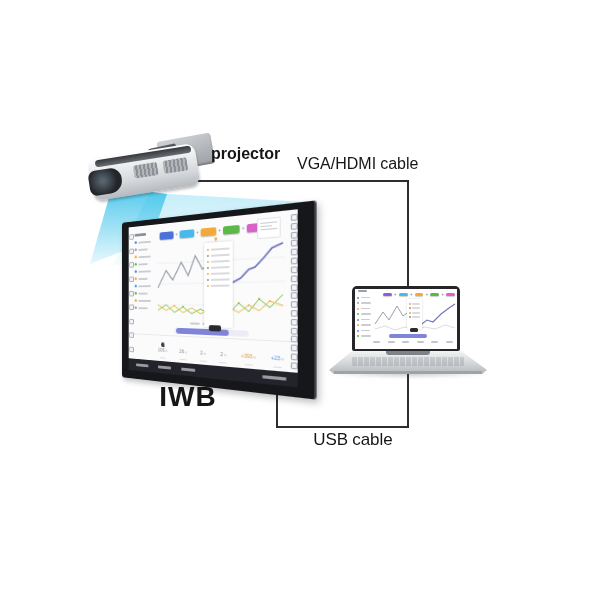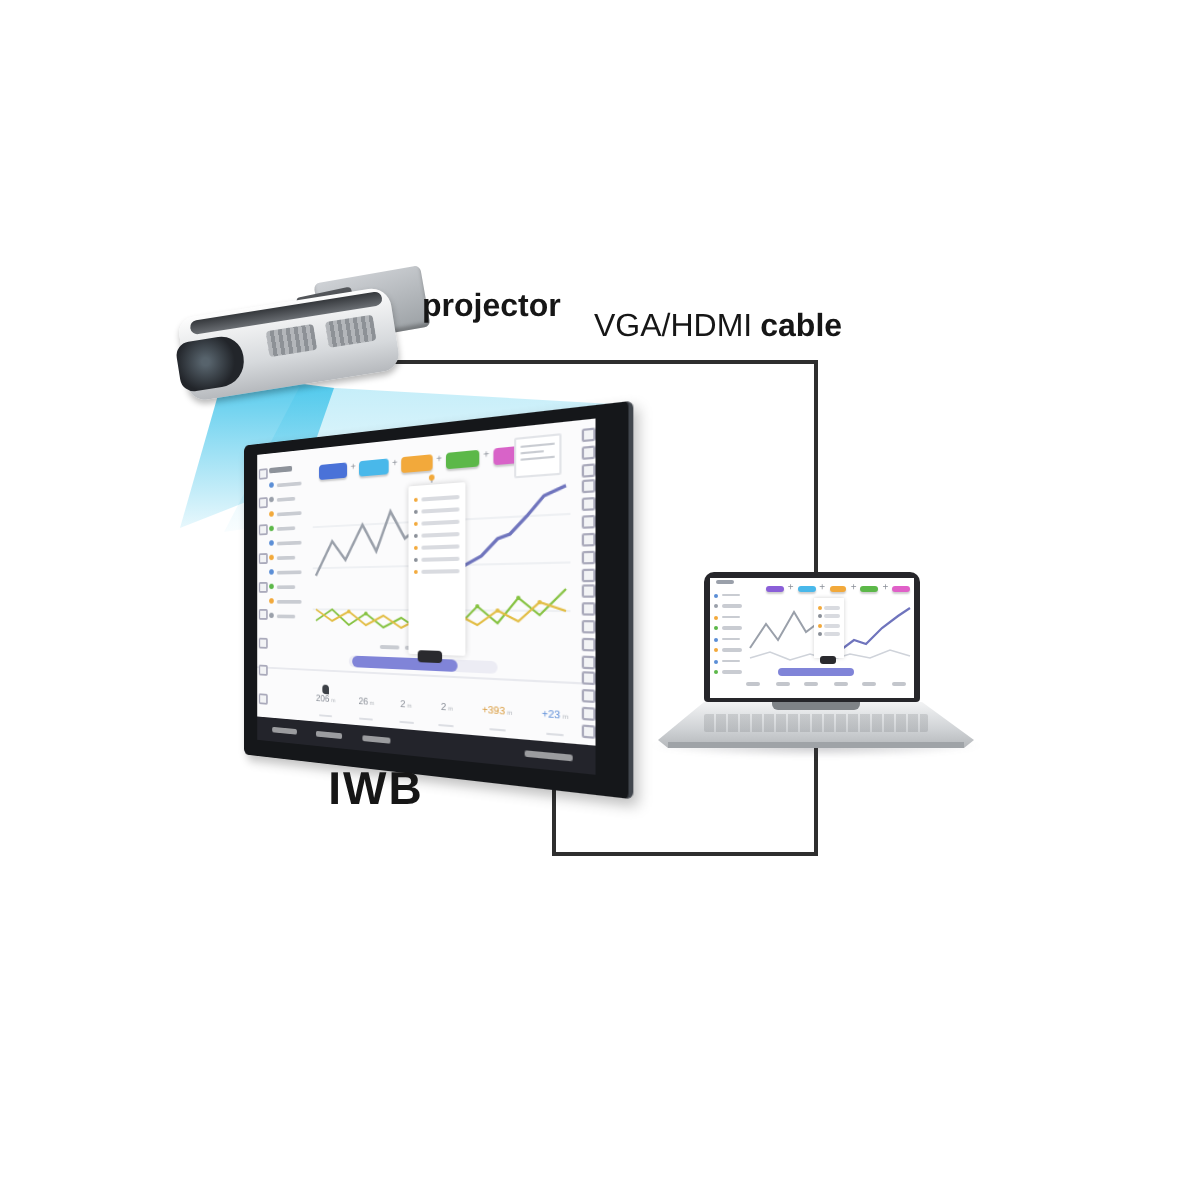--- a/index.html
+++ b/index.html
@@ -7,24 +7,24 @@
           font-family:"Liberation Sans",sans-serif;color:#161616;}
   .abs{position:absolute;}
 
   
   .line{position:absolute;background:#2e2e2e;z-index:2;}
 
   
   .lbl{position:absolute;z-index:9;color:#161616;white-space:nowrap;}
   .lbl-projector{left:211px;top:145px;font-size:16px;font-weight:700;}
   .lbl-vga{left:297px;top:155px;font-size:16px;}
-  .lbl-vga b,.lbl-usb b{font-weight:700;margin-left:4px;margin-top:48px;}
+  .lbl-vga b,.lbl-usb b{font-weight:400;margin-left:4px;margin-top:48px;}
   .lbl-usb{left:288px;top:430px;width:130px;text-align:center;font-size:17px;}
   .lbl-computer{left:414px;top:376px;font-size:17px;font-weight:700;}
-  .lbl-iwb{left:138px;top:381px;width:100px;text-align:center;font-size:23px;font-weight:800;letter-spacing:1px;}
+  .lbl-iwb{left:138px;top:381px;width:100px;text-align:center;font-size:28px;font-weight:800;letter-spacing:1px;}
 
   
   .proj-plate{left:159px;top:137px;width:54px;height:31px;border-radius:3px;z-index:5;
     background:linear-gradient(170deg,#cfd2d6,#9ba0a4);box-shadow:inset 0 -2px 2px rgba(0,0,0,.25);
     transform:rotate(-10deg);}
   .proj-arm{left:149px;top:146px;width:28px;height:13px;background:#54575b;border-radius:2px;
     transform:rotate(-12deg);z-index:5;}
   .proj-body{left:91px;top:151px;width:107px;height:42px;border-radius:8px 10px 9px 9px;z-index:6;
     background:linear-gradient(180deg,#fdfdfd,#d6d9dc 65%,#b6b9bd);
     box-shadow:0 2px 3px rgba(0,0,0,.28);transform:rotate(-9deg);}
@@ -426,15 +426,16 @@
     </div>
   </div>
   <div class="abs laptop-base">
     <div class="hinge"></div>
     <div class="keys"></div>
     <div class="base-lip"></div>
   </div>
 
   <div class="lbl lbl-projector">projector</div>
   <div class="lbl lbl-vga"><span>VGA/HDMI</span><b>cable</b></div>
+  <div class="lbl lbl-usb"><span>USB</span><b>cable</b></div>
   <div class="lbl lbl-iwb">IWB</div>
 
 </div>
 
 </body></html>

